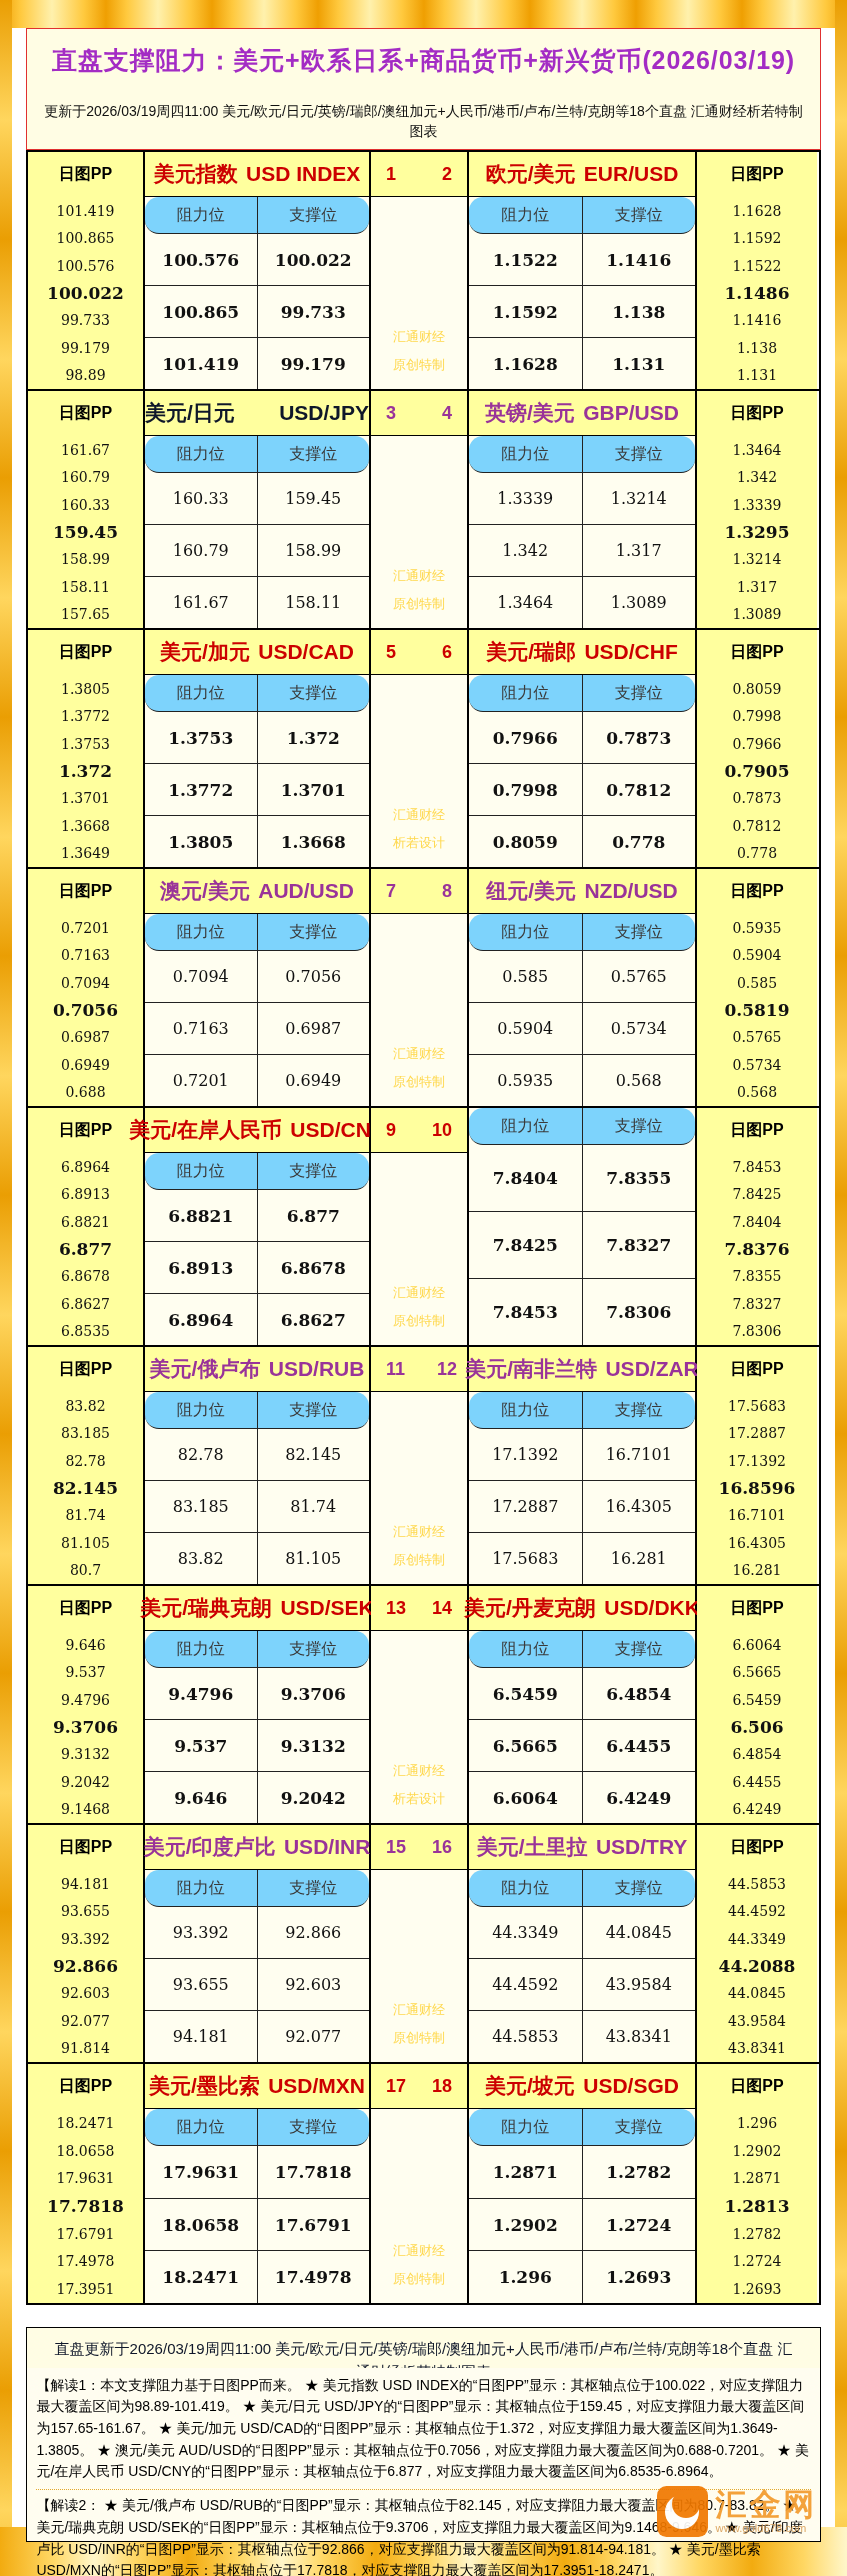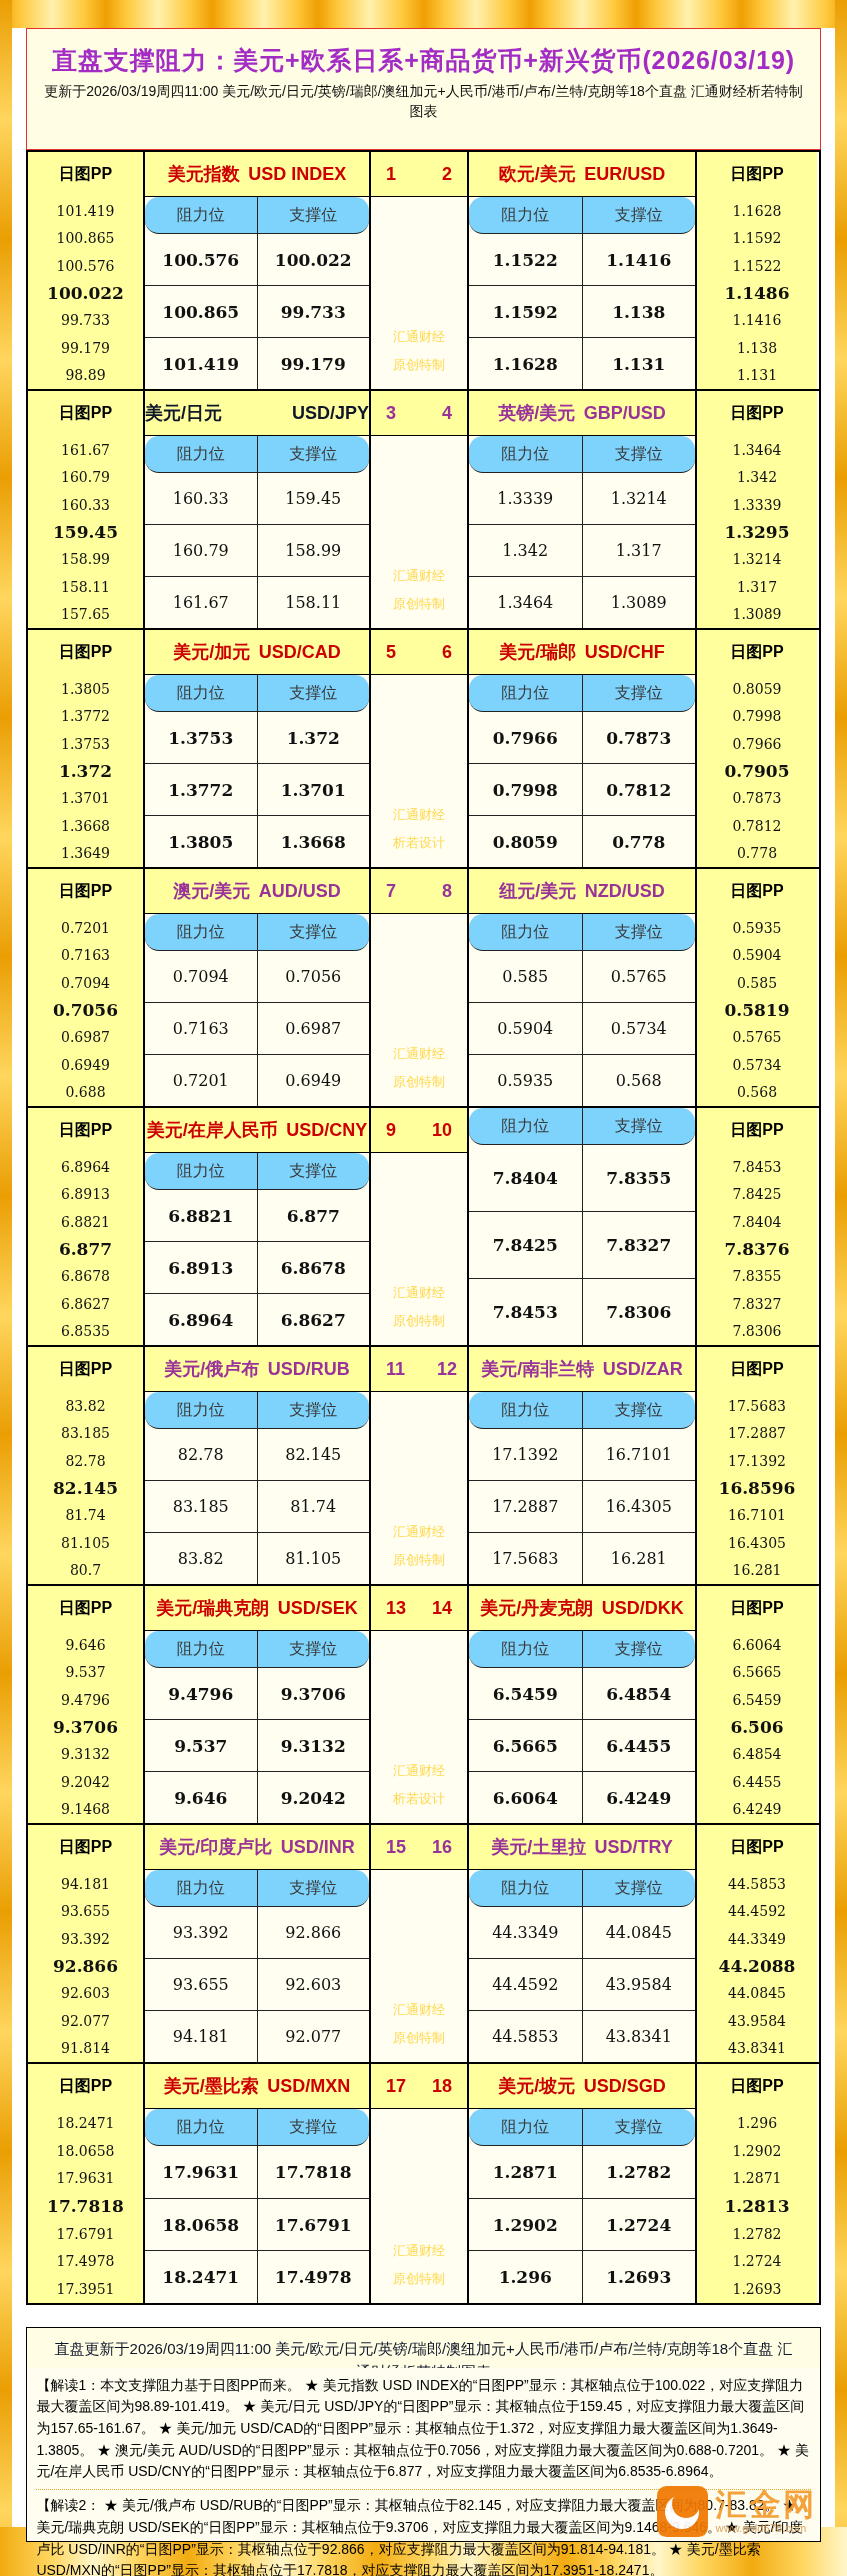--- a/index.html
+++ b/index.html
@@ -13,39 +13,39 @@
     background:repeating-linear-gradient(90deg,#f2ab10 0px,#ffd763 52px,#fff6c9 94px,#ffd763 136px,#f2ab10 188px);}
   .band-left{position:absolute;left:0;top:0;bottom:0;width:12px;
     background:repeating-linear-gradient(180deg,#ea9e03 0px,#ffd65e 120px,#ea9e03 239px);}
   .band-right{position:absolute;right:0;top:0;bottom:0;width:12px;
     background:repeating-linear-gradient(180deg,#ea9e03 0px,#ffd65e 120px,#ea9e03 239px);}
 
   
   .header-box{position:absolute;left:26px;top:28px;width:795px;height:122px;background:#fffde4;
     border:1.9px solid #e03030;box-sizing:border-box;text-align:center;z-index:2;}
   .header-title{margin-top:15px;font-size:25px;font-weight:bold;color:#a32cc4;letter-spacing:0.9px;}
-  .header-sub{margin-top:4px;font-size:14px;color:#111;line-height:1.45;padding:0 11.2px;}
+  .header-sub{margin-top:24px;font-size:14px;color:#111;line-height:1.45;padding:0 11.2px;}
 
   
   .blocks{position:absolute;left:26px;top:150px;width:795px;border:2.8px solid #000;
     box-sizing:border-box;background:#fffef0;z-index:2;}
   .block{display:grid;grid-template-columns:117px 226px 98px 228px 120px;height:239px;
     border-bottom:2.8px solid #000;box-sizing:border-box;}
   .block:last-child{border-bottom:none;}
   .col{display:flex;flex-direction:column;box-sizing:border-box;min-width:0;}
   .col.vline{border-right:2.8px solid #000;}
 
   .pp-head{height:45px;background:#ffff9e;display:flex;align-items:center;justify-content:center;
     font-weight:bold;font-size:16px;color:#000;box-sizing:border-box;flex:none;}
   .pp-cell{flex:1;display:flex;align-items:center;justify-content:center;background:#ffff9e;
     font-size:14px;color:#111;font-family:"DejaVu Serif",serif;}
   .pp-cell.pivot{font-weight:bold;font-size:17px;}
 
   .title-cell{height:45px;background:#ffff9e;display:flex;align-items:center;justify-content:center;
-    gap:8.4px;font-size:18px;font-weight:bold;border-bottom:1.9px solid #000;box-sizing:border-box;flex:none;white-space:nowrap;}
+    gap:8.4px;font-size:21px;font-weight:bold;border-bottom:1.9px solid #000;box-sizing:border-box;flex:none;white-space:nowrap;}
   .subhead{display:flex;height:37px;flex:none;border-bottom:0.9px solid #222;background:#7dd3fc;box-sizing:border-box;border-radius:14px;}
   .subhead div{flex:1;display:flex;align-items:center;justify-content:center;font-size:16px;color:#3a3a3a;}
   .subhead div:first-child{border-right:0.9px solid #222;}
   .trow{flex:1;display:flex;border-bottom:0.9px solid #222;background:#fffef0;box-sizing:border-box;}
   .trow:last-child{border-bottom:none;}
   .trow div{flex:1;display:flex;align-items:center;justify-content:center;font-size:16px;color:#111;
     font-family:"DejaVu Serif",serif;}
   .trow div:first-child{border-right:0.9px solid #222;}
   .bold-vals .trow div{font-weight:bold;font-size:17px;}
 

